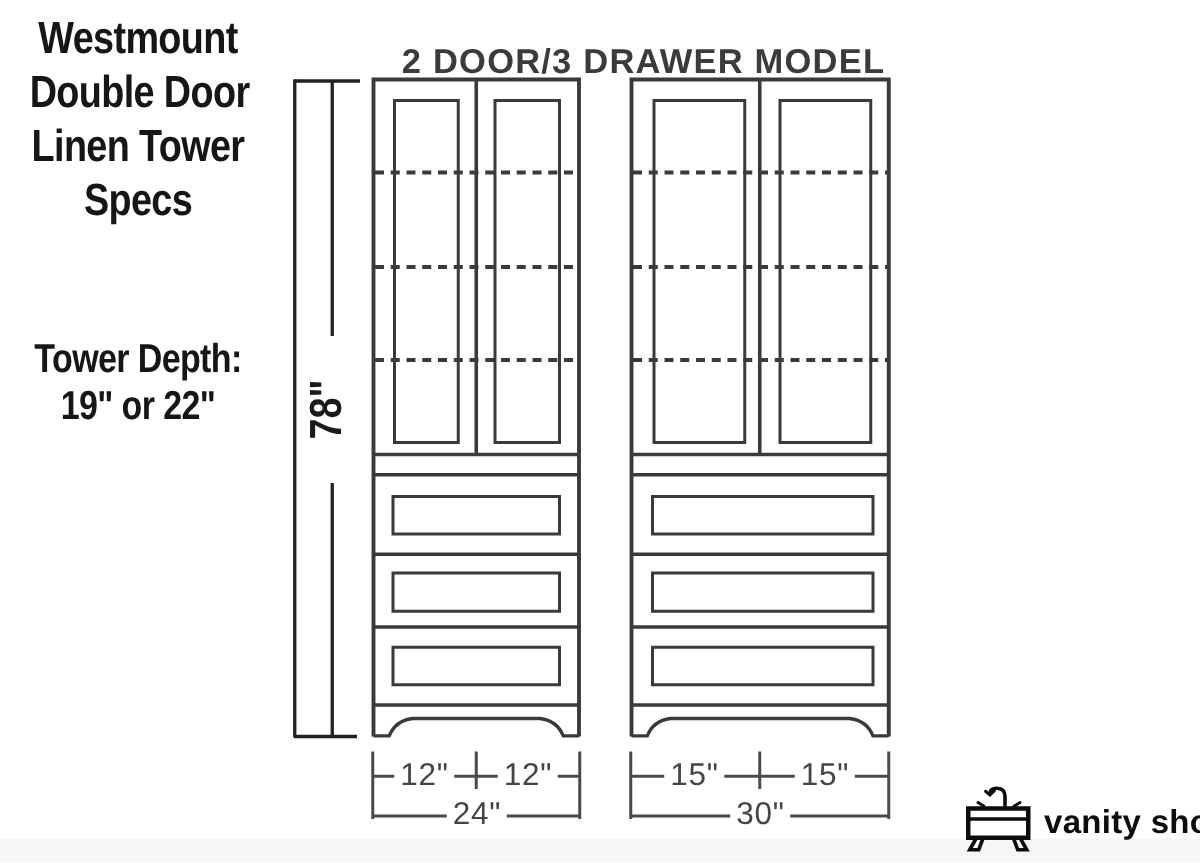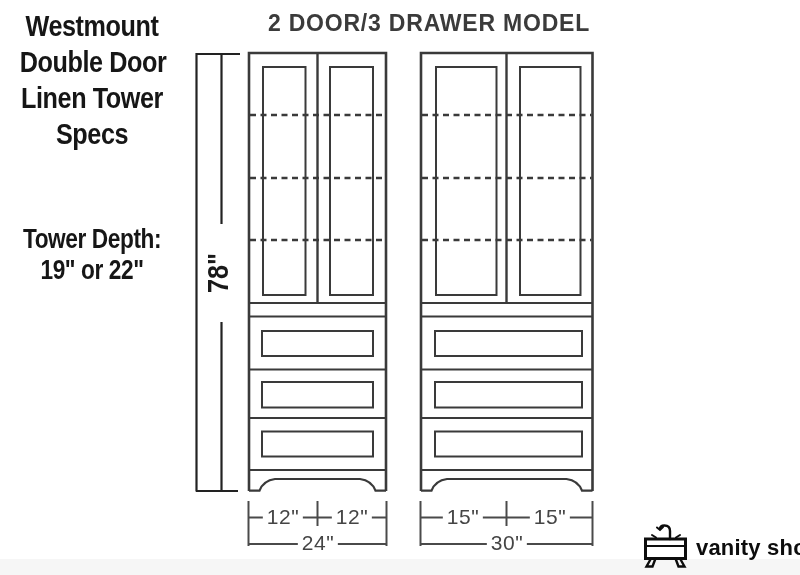--- a/index.html
+++ b/index.html
@@ -21,21 +21,21 @@
     letter-spacing:-0.5px;white-space:nowrap;
   }
   .depth-note{
     position:absolute;left:6px;top:224px;width:172px;
     text-align:center;font-weight:bold;color:#161616;
     font-size:27px;line-height:31px;
     transform:scaleX(0.84);transform-origin:50% 0;
     letter-spacing:-0.5px;white-space:nowrap;
   }
   .diagram-title{
-    position:absolute;left:429px;top:23px;
+    position:absolute;left:429px;top:41px;
     transform:translate(-50%,-50%);
     font-size:23px;font-weight:600;color:#3b3b3b;
     letter-spacing:0.8px;white-space:nowrap;
   }
   .height-label{
     position:absolute;left:218px;top:273px;
     transform:translate(-50%,-50%) rotate(-90deg) scaleX(0.84);
     font-size:30px;font-weight:bold;color:#1a1a1a;
     background:#ffffff;padding:0 2px;white-space:nowrap;
   }

